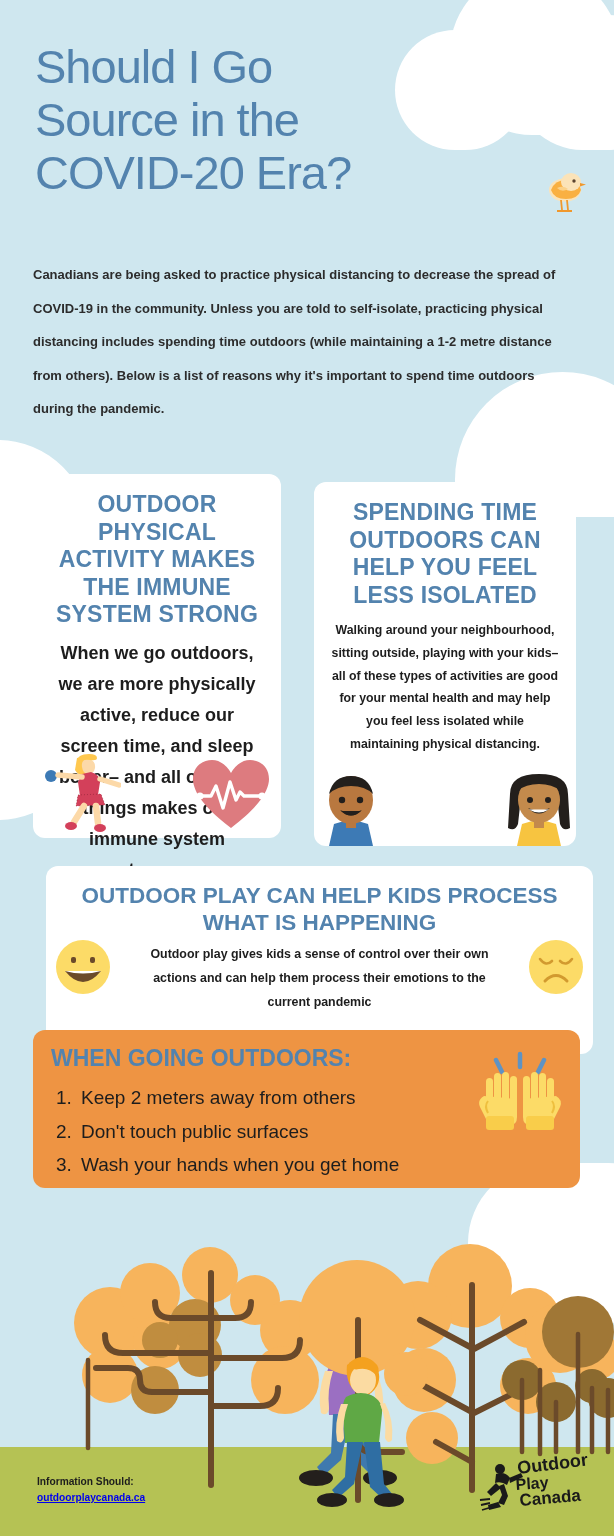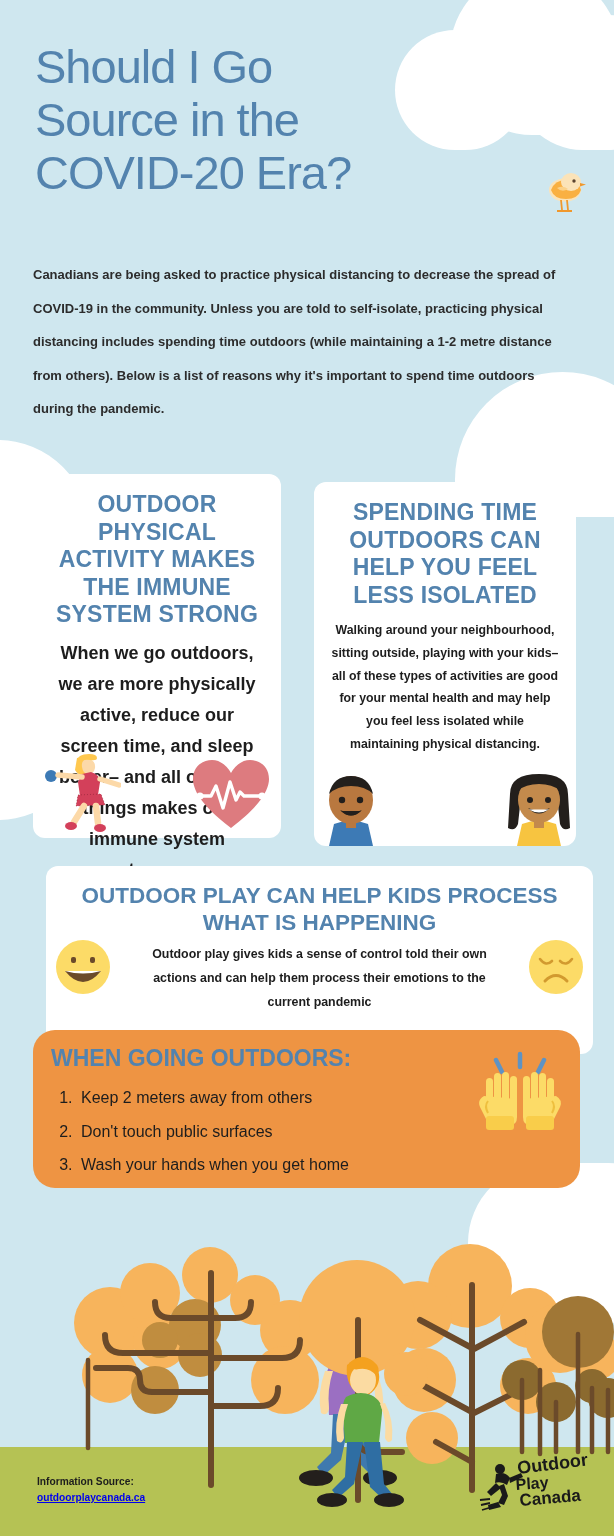--- a/index.html
+++ b/index.html
@@ -53,40 +53,40 @@
   }
 
   
   .card {
     position:absolute; background:#ffffff; border-radius:12px; z-index:4;
     text-align:center;
   }
   #card-immune   { left:33px;  top:474px; width:248px; height:364px; }
   #card-isolated { left:314px; top:474px; width:262px; height:364px;margin-top:8px; }
   #card-process  { left:46px;  top:866px; width:547px; height:188px; }
-  #card-outdoors { left:33px;  top:1030px; width:547px; height:158px; background:#ee9443; text-align:left;border-radius:22px; }
+  #card-outdoors { left:33px;  top:1030px; width:547px; height:158px; background:#ee9443; text-align:left; }
 
   .card-head {
     color:#5383ae; font-weight:bold; text-transform:uppercase;
   }
   #card-immune .card-head   { font-size:23px; line-height:27.5px; padding:17px 10px 0; letter-spacing:.2px; }
   #card-isolated .card-head { font-size:23px; line-height:27.5px; padding:17px 8px 0;  letter-spacing:.2px; }
   #card-process .card-head  { font-size:22.5px; line-height:27px; padding:16px 18px 0; }
 
   .card-body { color:#1d1d1d; font-weight:bold; }
   #card-immune .card-body   { font-size:18px; line-height:31px; padding:9px 22px 0; }
   #card-isolated .card-body { font-size:12.3px; line-height:22.8px; padding:10px 16px 0;text-align:center; }
   #card-process .card-body  { font-size:12.4px; line-height:24px; padding:6px 86px 0; }
 
   #card-outdoors .card-head {
     font-size:23px; padding:15px 0 0 18px; line-height:26px;
   }
   .ol-list {
     margin:10px 0 0 44px; padding:0; color:#1d1d1d;
-    font-size:16px; line-height:33.5px; font-weight:normal;
+    font-size:19px; line-height:33.5px; font-weight:normal;
   }
   .ol-list li { padding-left:4px; }
 
   
   .art { position:absolute; }
 
   
   #landscape { position:absolute; left:0; top:1190px; width:614px; height:346px; z-index:3; }
   #ground { position:absolute; left:0; top:1447px; width:614px; height:89px; background:#b5c254; z-index:3; }
 
@@ -188,21 +188,21 @@
       <path d="M11 19 q5 -16 22 -16 q17 0 22 16 q-9 -7 -22 -7 q-13 0 -22 7z" fill="#231f1c"></path>
       <circle cx="24" cy="28" r="3" fill="#231f1c"></circle>
       <circle cx="42" cy="28" r="3" fill="#231f1c"></circle>
       <path d="M22 36 q11 11 22 0 q-11 5 -22 0z" fill="#231f1c"></path>
       <path d="M23 37.5 q10 6 20 0 z" fill="#ffffff"></path>
     </svg>
   </div>
 
   <div class="card" id="card-process">
     <div class="card-head">OUTDOOR PLAY CAN HELP KIDS PROCESS WHAT IS HAPPENING</div>
-    <div class="card-body">Outdoor play gives kids a sense of control told their own actions and can help them process their emotions to the current pandemic</div>
+    <div class="card-body">Outdoor play gives kids a sense of control over their own actions and can help them process their emotions to the current pandemic</div>
 
     <svg class="art" style="left:8px;top:72px;width:58px;height:58px;" viewBox="0 0 58 58">
       <circle cx="29" cy="29" r="27" fill="#fcdb67"></circle>
       <rect x="17" y="19" width="5" height="6" rx="2" fill="#6b4a2a"></rect>
       <rect x="36" y="19" width="5" height="6" rx="2" fill="#6b4a2a"></rect>
       <path d="M11 33 q18 22 36 0 z" fill="#6b4a2a"></path>
       <path d="M11 33 q18 5 36 0 z" fill="#ffffff"></path>
     </svg>
 
     <svg class="art" style="right:8px;top:72px;width:58px;height:58px;" viewBox="0 0 58 58">
@@ -342,21 +342,21 @@
         <path d="M608 200 L608 262"></path>
       </g>
     </g>
 
     <g stroke="#6b4a2a" stroke-width="4.5" fill="none" stroke-linecap="round">
       <path d="M88 170 L88 258"></path>
     </g>
   </svg>
 
   <div id="footer-source">
-    <span>Information Source:</span>
+    <span>Information Should:</span>
     <a id="footer-link" href="#">outdoorplaycanada.ca</a>
   </div>
 
   <svg id="logo" viewBox="0 0 116 62">
     <g fill="#1a1a1a">
 
       <circle cx="24" cy="17" r="5"></circle>
       <path d="M20 22 q9 -3 14 4 l-3 7 q-6 -4 -12 -2z"></path>
       <path d="M33 26 l12 -5 l2 4 l-13 6z"></path>
       <path d="M20 31 l-9 9 l4 4 l10 -8z"></path>

